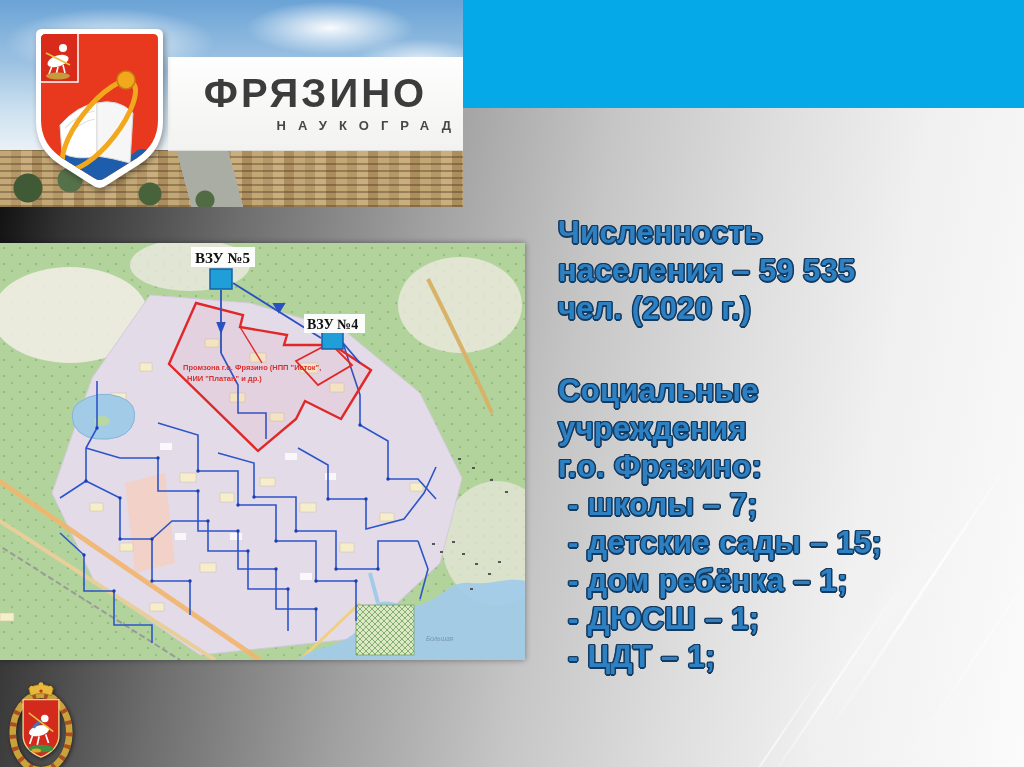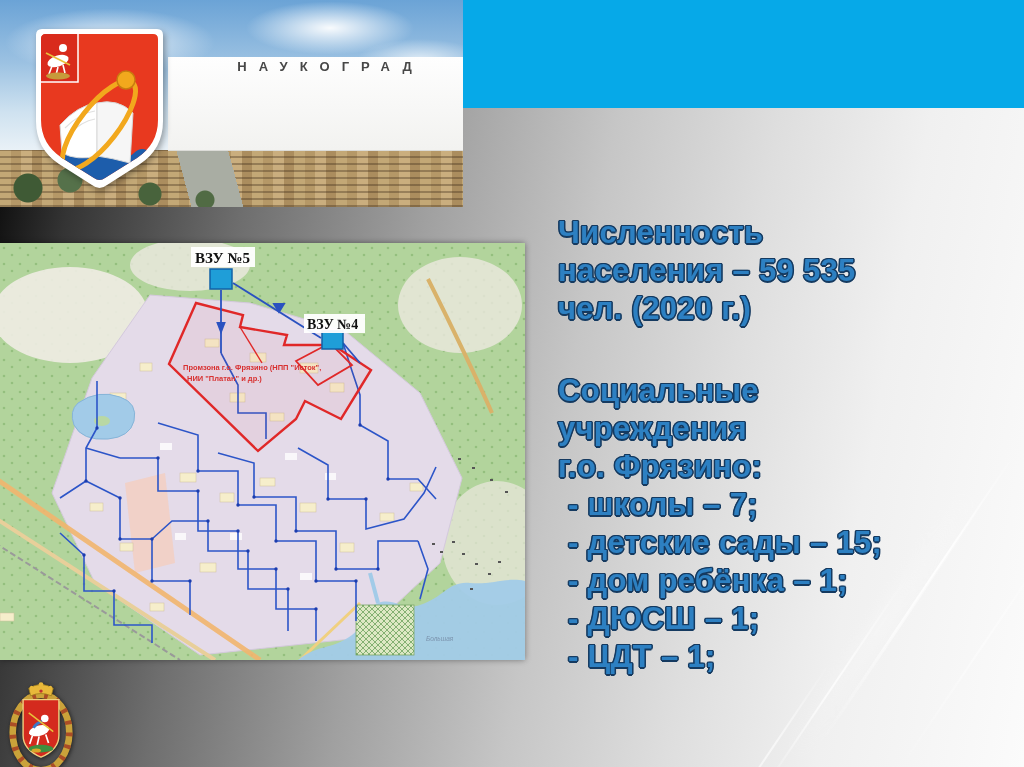--- a/index.html
+++ b/index.html
@@ -22,21 +22,21 @@
       radial-gradient(circle at 28px 38px,#3f5a35 0 14px,transparent 15px),
       radial-gradient(circle at 70px 30px,#55714a 0 12px,transparent 13px),
       radial-gradient(circle at 150px 44px,#48633c 0 11px,transparent 12px),
       radial-gradient(circle at 205px 50px,#516b44 0 9px,transparent 10px),
       linear-gradient(75deg,transparent 0 185px,#a9ada3 185px 235px,transparent 235px),
       repeating-linear-gradient(0deg,rgba(60,42,24,.35) 0 2px,transparent 2px 7px),
       repeating-linear-gradient(90deg,#c3a876 0 11px,#b59867 11px 21px,#caae7e 21px 32px,#ab8d5e 32px 42px);}
   .band{position:absolute;left:168px;top:57px;width:295px;height:93px;
     background:linear-gradient(180deg,#fefefe,#f2f2f0);border-bottom:1px solid #dcdcd8;}
   .band .title{margin-top:14px;text-align:center;font-size:40px;font-weight:800;letter-spacing:3px;color:#3c3c3c;}
-  .band .subtitle{margin-top:2px;text-align:center;font-size:13px;font-weight:700;letter-spacing:12px;padding-left:12px;color:#474747;margin-left:18px;}
+  .band .subtitle{margin-top:2px;text-align:right;font-size:13px;font-weight:700;letter-spacing:12px;padding-left:12px;color:#474747;margin-left:18px;}
   .arms{position:absolute;left:32px;top:25px;width:135px;height:172px;filter:drop-shadow(2px 3px 3px rgba(0,0,0,.35));}
   .cyan{position:absolute;left:463px;top:0;width:561px;height:108px;}
   
   .map{position:absolute;left:0;top:243px;width:525px;height:417px;box-shadow:0 0 6px rgba(0,0,0,.4);}
   
   .stats{position:absolute;left:558px;top:214px;width:470px;font-weight:700;font-size:31px;line-height:38px;letter-spacing:.3px;}
   .tline{white-space:nowrap;color:#2d80c2;
     text-shadow:-1.5px 0 #153a60,1.5px 0 #153a60,0 -1.5px #153a60,0 1.5px #153a60,
       -1px -1px #153a60,1px -1px #153a60,-1px 1px #153a60,1px 1px #153a60;}
   .spacer{height:44px;}
@@ -56,20 +56,21 @@
     <div class="streak" style="left:770px;top:645px;height:210px;opacity:.6;"></div>
     <div class="streak" style="left:982px;top:495px;height:300px;opacity:.4;"></div>
   </div>
 
   <div class="cyan" style="background:#06a9e8;"></div>
 
   <div class="photo">
     <div class="sky"></div>
     <div class="city"></div>
     <div class="band">
+      <div class="title">ФРЯЗИНО</div>
       <div class="subtitle">НАУКОГРАД</div>
     </div>
 
     <svg class="arms" viewBox="0 0 135 172">
       <path d="M10,4 H125 Q131,4 131,10 V96 Q131,124 108,139 L75,160 Q67.5,166 60,160 L27,139 Q4,124 4,96 V10 Q4,4 10,4 Z" fill="#ffffff"></path>
       <clipPath id="shieldClip">
           <path d="M14,9 H121 Q126,9 126,14 V95 Q126,119 105,133 L73,153 Q67.5,157 62,153 L30,133 Q9,119 9,95 V14 Q9,9 14,9 Z"></path>
         </clipPath>
       <g clip-path="url(#shieldClip)">
         <rect x="0" y="0" width="135" height="172" fill="#e8391f"></rect>

